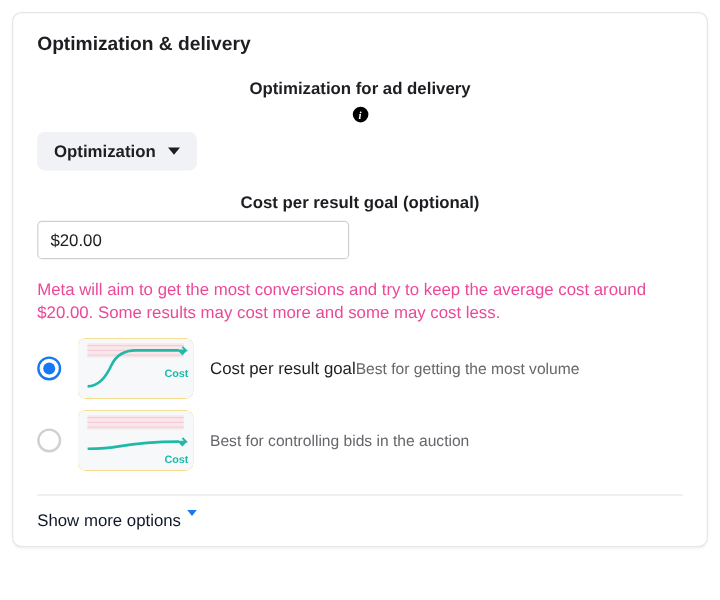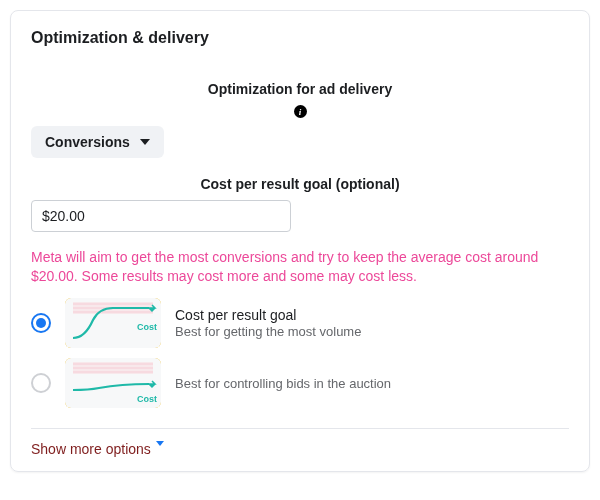--- a/index.html
+++ b/index.html
@@ -13,21 +13,21 @@
   .card {
     border: 1px solid #e4e6eb;
     border-radius: 8px;
     padding: 18px 20px 14px 20px;
     width: 580px;
     box-shadow: 0 1px 2px rgba(0,0,0,0.05);
   }
   .section-title {
     font-size: 16px;
     font-weight: 700;
-    margin-bottom: 34px;
+    margin-bottom: 18px;
   }
   .field-label {
     font-size: 14px;
     font-weight: 600;
     margin-bottom: 8px;
     display: flex;
     align-items: center;
     gap: 8px;
     flex-direction: column;
   }
@@ -106,30 +106,30 @@
   }
   .thumb {
     width: 96px;
     height: 50px;
     border-radius: 6px;
     background: #eab308;
     position: relative;
     overflow: hidden;
     flex-shrink: 0;
   }
-  .opt-text { display: flex; flex-direction: column; }
+  .opt-text { display: flex; flex-direction: row; align-items: center; }
   .opt-title { font-size: 14px; font-weight: 400; color: #1c1e21; }
   .opt-sub { font-size: 13px; color: #65676b; margin-top: 1px; }
   .divider {
     border: none;
     border-top: 1px solid #e4e6eb;
     margin: 20px 0 12px 0;
   }
   .show-more {
-    color: #7f1d1d;
+    color: #0f172a;
     font-size: 14px;
     font-weight: 400;
     display: inline-flex;
     gap: 5px;
     cursor: pointer;
   }
   .caret-down-blue {
     width: 0; height: 0;
     border-left: 4px solid transparent;
     border-right: 4px solid transparent;
@@ -142,21 +142,21 @@
 <div class="card">
 
   <div class="section-title">Optimization &amp; delivery</div>
 
   <div class="field-label">
     <span>Optimization for ad delivery</span>
     <span class="info-icon">i</span>
   </div>
 
   <button class="dropdown-btn">
-    <span>Conversions</span>
+    <span>Optimization</span>
     <span class="caret-down"></span>
   </button>
 
   <div class="field-label">Cost per result goal (optional)</div>
 
   <input class="text-input" type="text" value="$20.00" style="">
 
   <div class="helper-text">Meta will aim to get the most conversions and try to keep the average cost around $20.00. Some results may cost more and some may cost less.</div>
 
   

